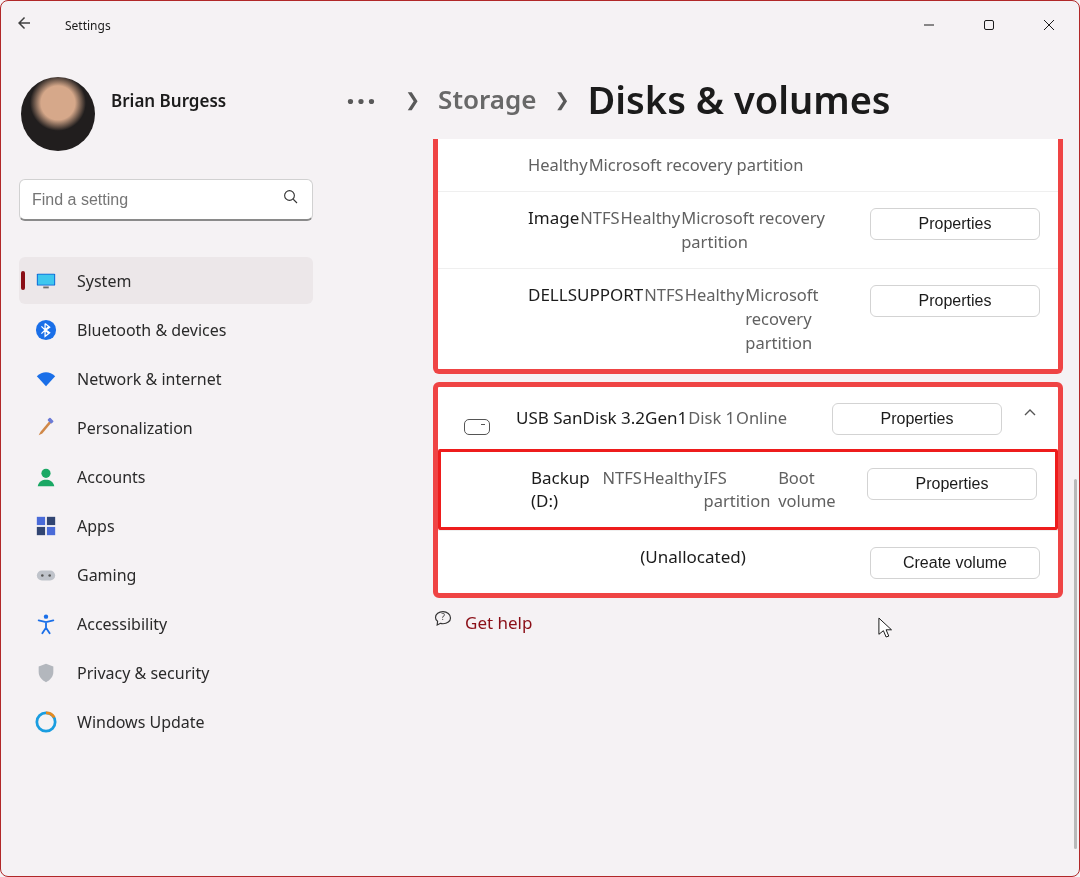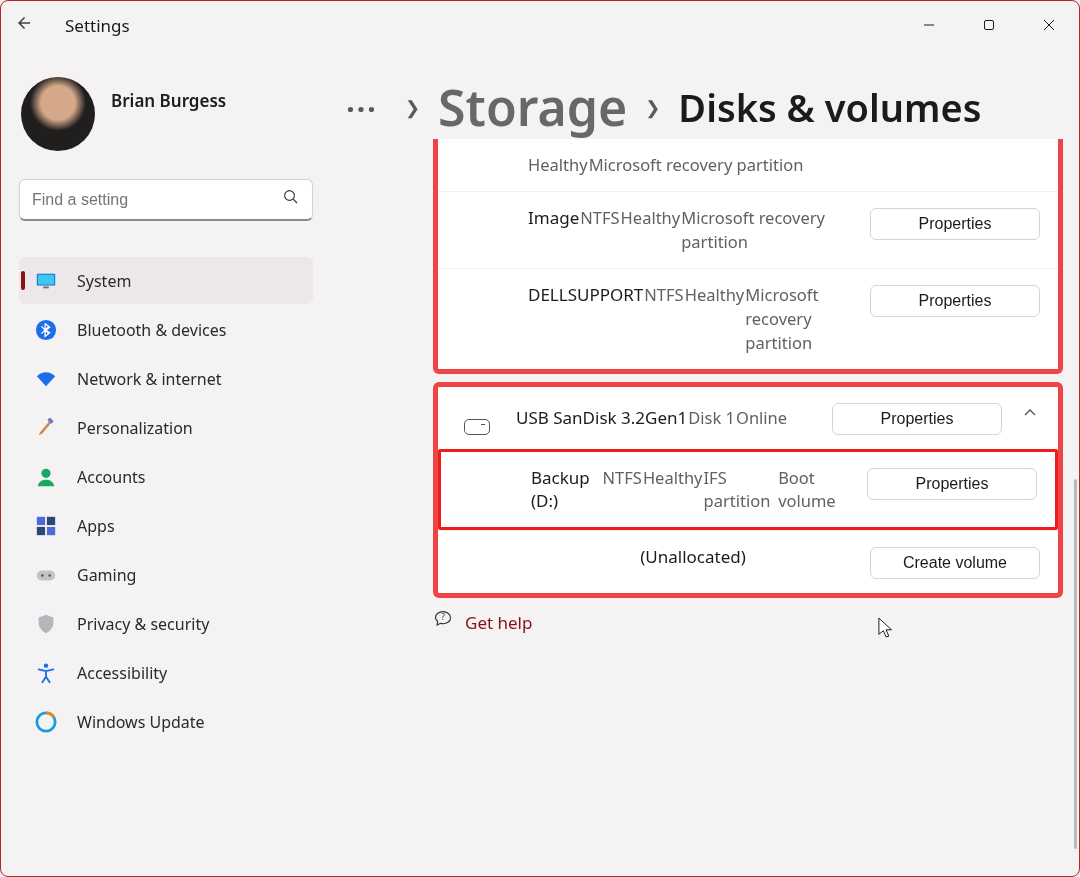--- a/index.html
+++ b/index.html
@@ -25,21 +25,21 @@
   .titlebar .back {
     width: 46px;
     display: flex;
     justify-content: center;
   }
   .titlebar .back-icon {
     font-size: 18px;
     color: #404040;
   }
   .titlebar .title {
-    font-size: 17px;
+    font-size: 12px;
     color: #1b1b1b;
     padding-left: 18px;
   }
   .winbtns {
     margin-left: auto;
     display: flex;
   }
   .winbtn {
     width: 60px;
     height: 40px;
@@ -164,21 +164,21 @@
     position: relative;
     top: -6px;
     width: 50px;
     text-align: center;
   }
   .bc-chev {
     font-size: 18px;
     color: #595959;
   }
   .bc-link {
-    font-size: 50px;
+    font-size: 26px;
     font-weight: 600;
     color: #686868;
   }
   .bc-current {
     font-size: 38px;
     font-weight: 600;
     color: #1b1b1b;
   }
 
   .cards {
@@ -393,33 +393,33 @@
               <rect x="2" y="7" width="20" height="11" rx="5.5" fill="#bfc3ca"></rect>
               <circle cx="8" cy="12.5" r="1.4" fill="#555"></circle>
               <circle cx="16" cy="12.5" r="1.4" fill="#555"></circle>
             </svg>
         </span>
         <span class="nav-label">Gaming</span>
       </div>
       <div class="nav-item">
         <span class="nav-icon">
           <svg width="22" height="22" viewBox="0 0 24 24">
-              <path d="M12 2l8 3v6c0 5-3.5 9-8 11-4.5-2-8-6-8-11V5l8-3z" fill="#b3b7bd"></path>
-            </svg>
-        </span>
-        <span class="nav-label">Privacy &amp; security</span>
-      </div>
-      <div class="nav-item">
-        <span class="nav-icon">
-          <svg width="22" height="22" viewBox="0 0 24 24">
               <circle cx="12" cy="4" r="2.4" fill="#1a6fe8"></circle>
               <path d="M4 8l8 2 8-2M12 10v6m0 0l-4 6m4-6l4 6" stroke="#1a6fe8" stroke-width="2" fill="none" stroke-linecap="round"></path>
             </svg>
         </span>
         <span class="nav-label">Accessibility</span>
+      </div>
+      <div class="nav-item">
+        <span class="nav-icon">
+          <svg width="22" height="22" viewBox="0 0 24 24">
+              <path d="M12 2l8 3v6c0 5-3.5 9-8 11-4.5-2-8-6-8-11V5l8-3z" fill="#b3b7bd"></path>
+            </svg>
+        </span>
+        <span class="nav-label">Privacy &amp; security</span>
       </div>
       <div class="nav-item">
         <span class="nav-icon">
           <svg width="22" height="22" viewBox="0 0 24 24">
               <circle cx="12" cy="12" r="10" fill="none" stroke="#1a9de0" stroke-width="3"></circle>
               <path d="M12 2a10 10 0 0 1 9 5" stroke="#e78a1e" stroke-width="3" fill="none"></path>
             </svg>
         </span>
         <span class="nav-label">Windows Update</span>
       </div>

